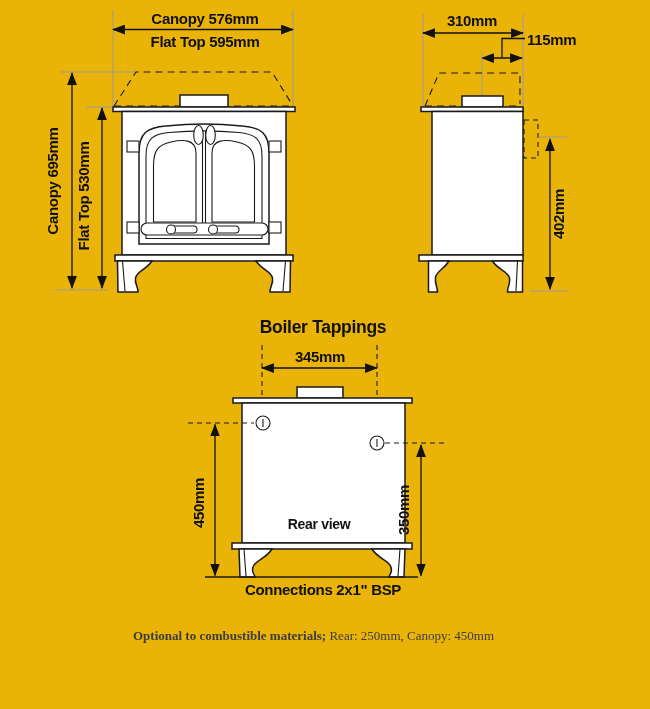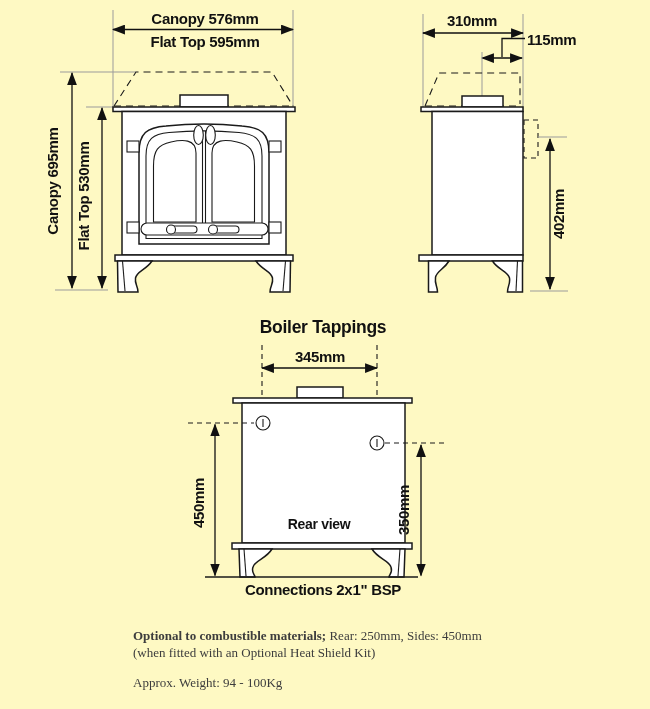--- a/index.html
+++ b/index.html
@@ -1,19 +1,19 @@
 <!DOCTYPE html>
 <html><head>
 <meta charset="utf-8">
 <style>
   html,body{margin:0;padding:0;background:#ffffff;}
   .canvas{
     position:relative;
     width:650px;height:709px;
-    background:#fef9c3;
+    background:#eab308;
     font-family:"Liberation Sans",sans-serif;
     overflow:hidden;
     text-decoration:underline;
   }
   svg{position:absolute;left:0;top:0;}
   svg text{
     fill:#111111;
     font-family:"Liberation Sans",sans-serif;
     font-weight:bold;
     letter-spacing:-0.3px;
@@ -158,17 +158,16 @@
     <line class="ln thin" x1="244" y1="549" x2="246" y2="576"></line>
     <path class="lnf" d="M405,549 L372,549 C378,559 389,560 391,567 C393,573 389,574.5 389,577 L404,577 Z"></path>
     <line class="ln thin" x1="400" y1="549" x2="398" y2="576"></line>
     <line class="ln" x1="205" y1="577" x2="418" y2="577"></line>
 
     <text class="t15" x="323" y="595" text-anchor="middle">Connections 2x1" BSP</text>
   </g>
 </svg>
 
 <div class="notes">
-  <p><strong>Optional to combustible materials;</strong><span> Rear: 250mm, Sides: 450mm</span><br>
-  <span>(when fitted with an Optional Heat Shield Kit)</span></p>
-  <p class="weight">Approx. Weight: 94 - 100Kg</p>
+  <p><strong>Optional to combustible materials;</strong><span> Rear: 250mm, Canopy: 450mm</span><br>
+  </p>
 </div>
 </div>
 
 </body></html>

